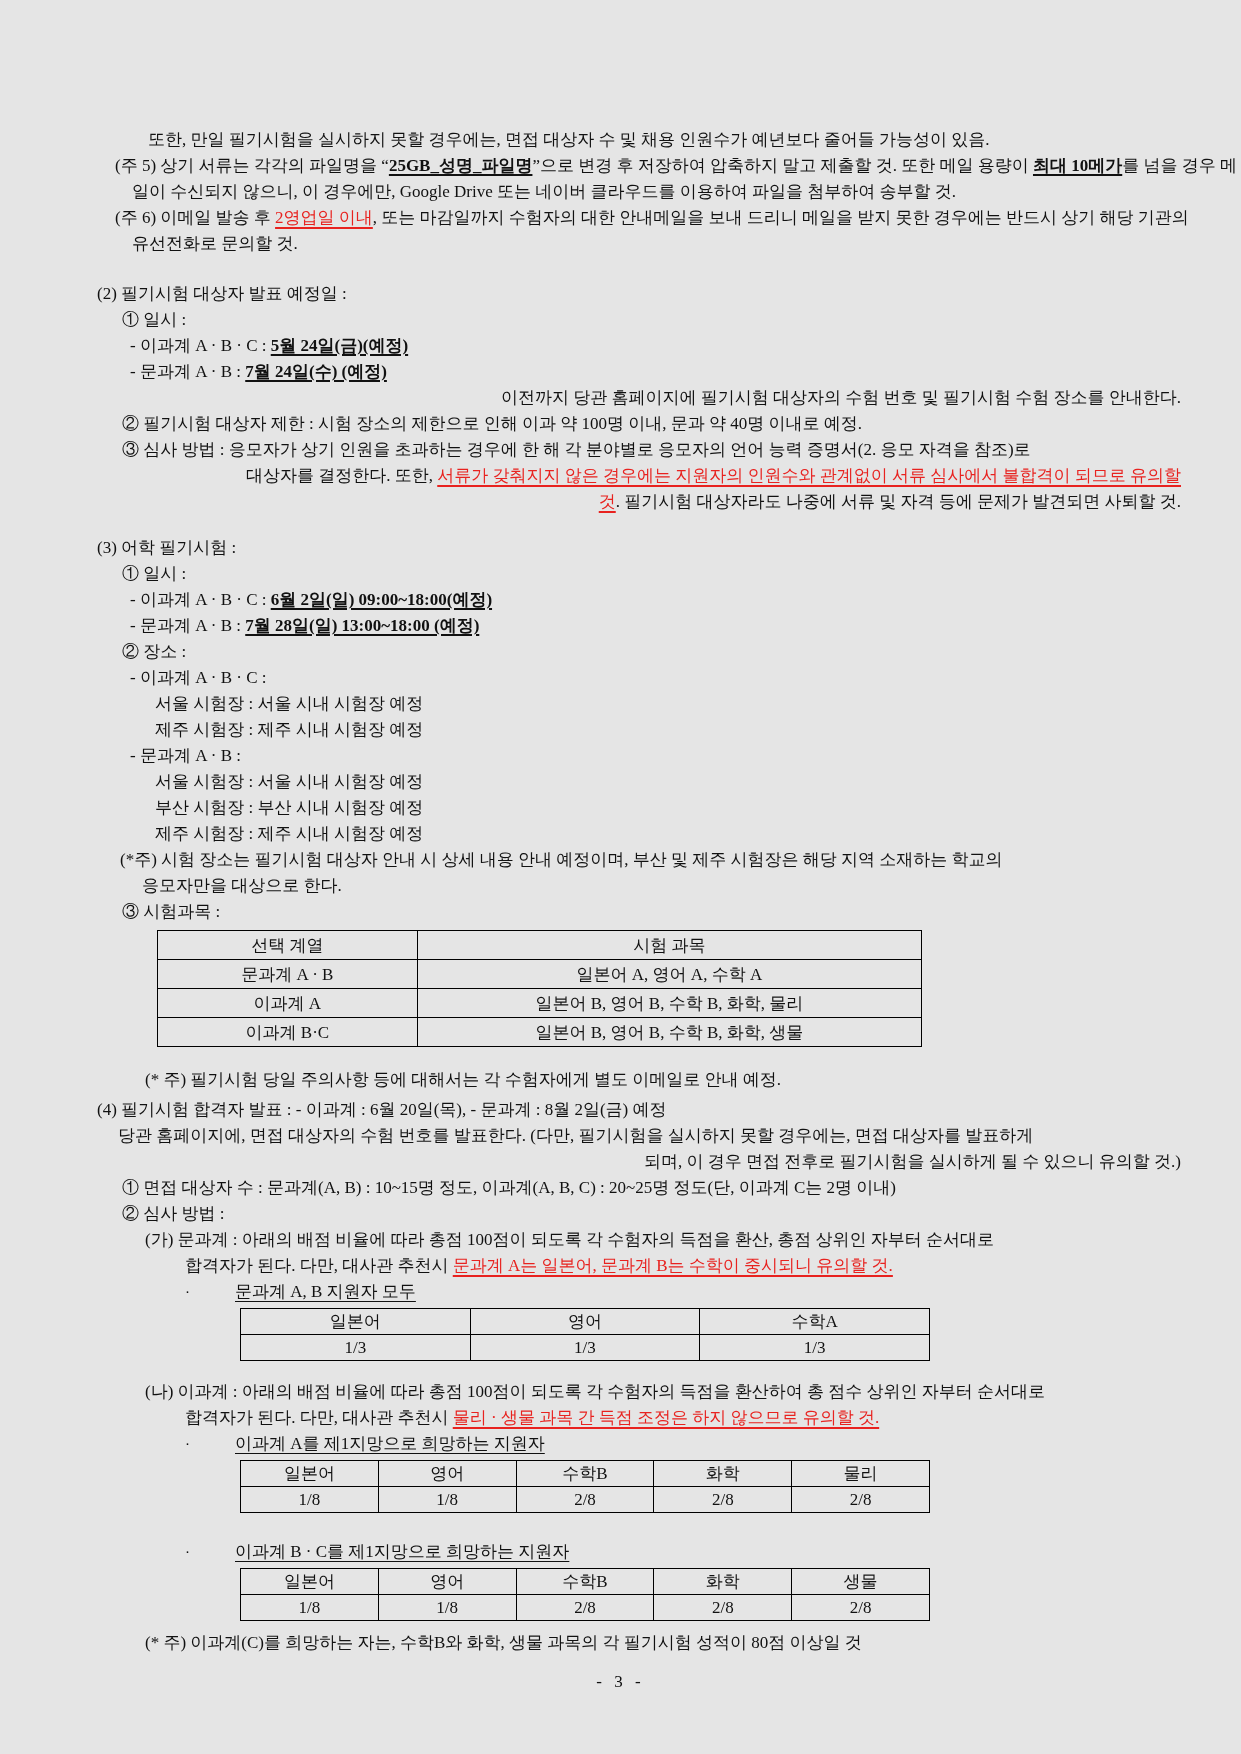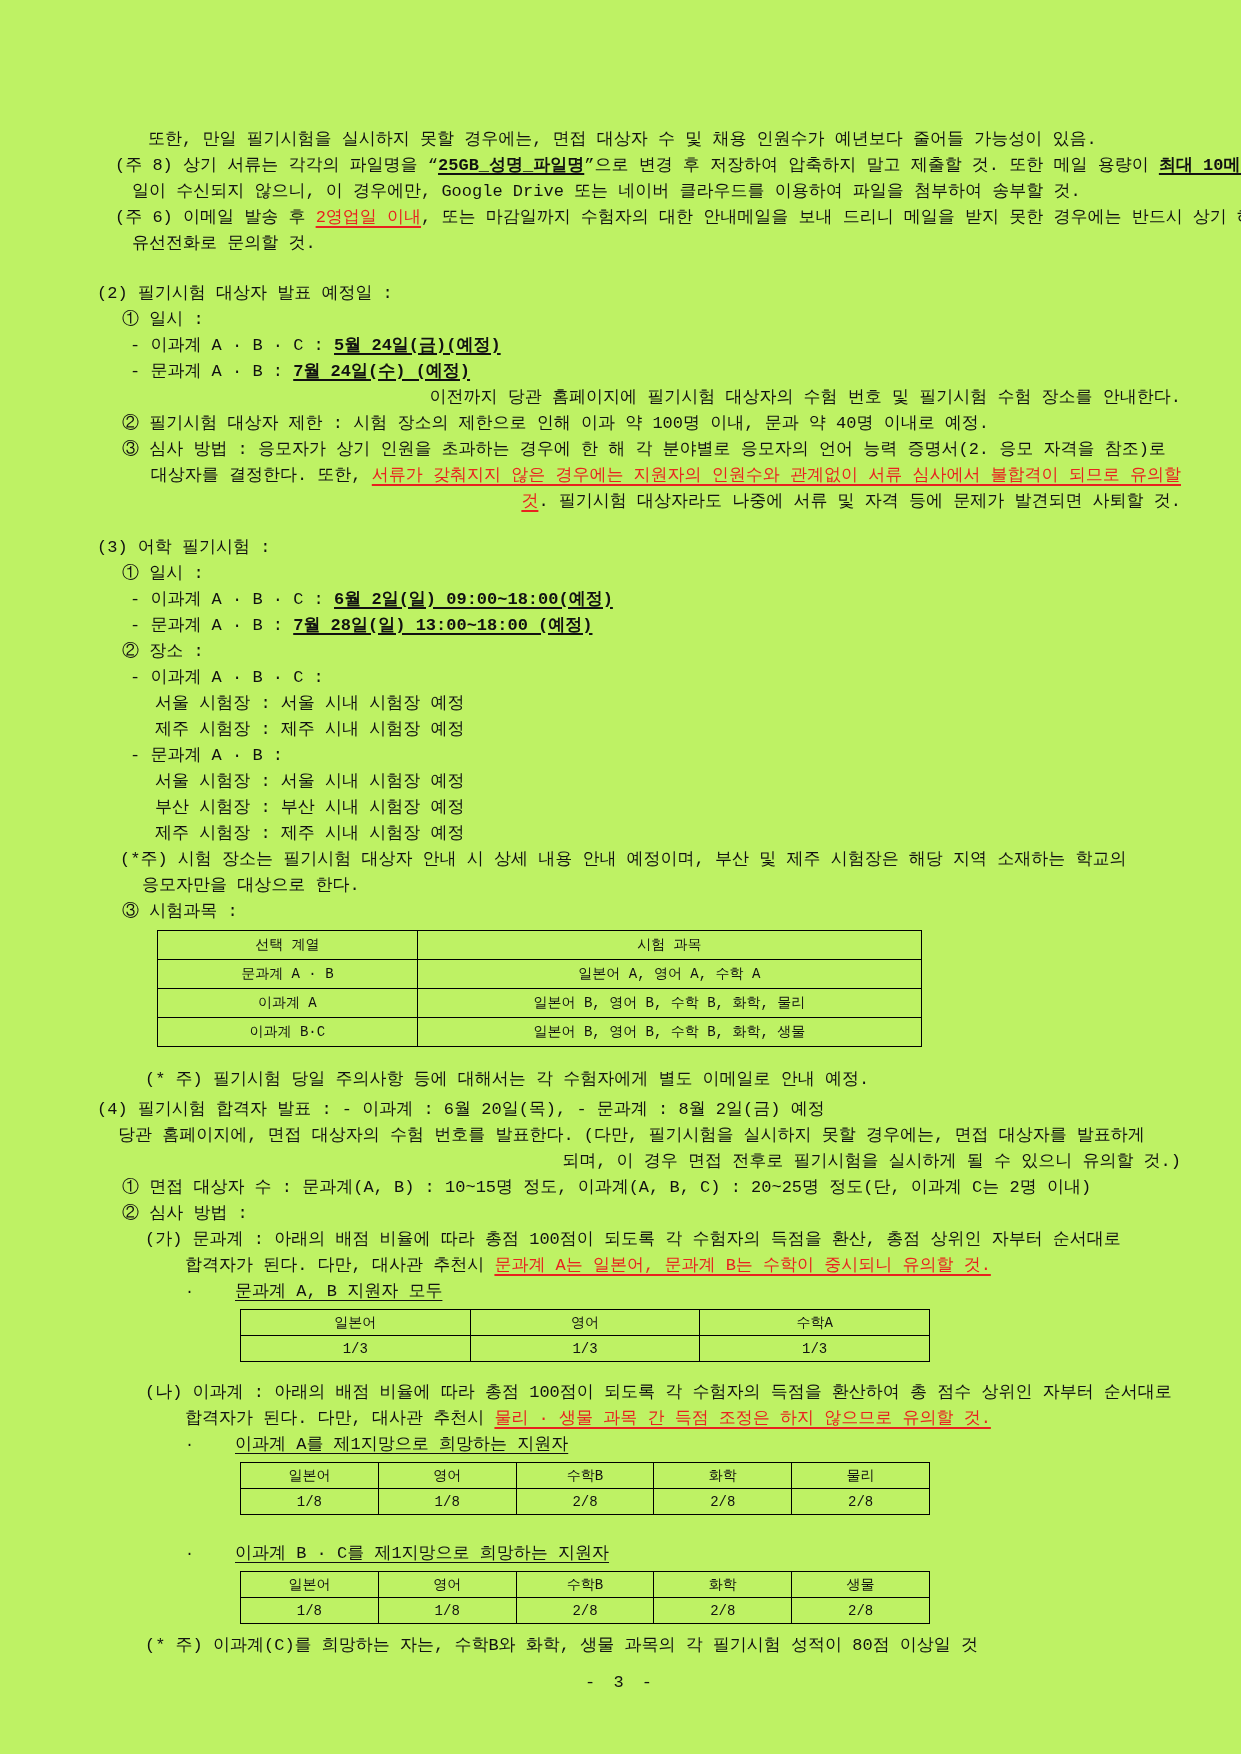--- a/index.html
+++ b/index.html
@@ -1,21 +1,21 @@
 <!DOCTYPE html>
 <html><head>
 <meta charset="utf-8">
 <style>
   * { margin:0; padding:0; box-sizing:border-box; }
   html,body { background:#ffffff; }
   .page {
     position:relative;
     width:1241px; height:1754px;
-    background:#bef264;
-    font-family:Liberation Mono, monospace;
+    background:#e5e5e5;
+    font-family:Liberation Serif, serif;
     font-size:17px; color:#111111;
     overflow:hidden;
   }
   .content { padding:127px 60px 0 95px; }
   p { line-height:26px; white-space:nowrap; }
 
   
   .ind-intro { padding-left:53px; }
   .ind-note  { padding-left:20px; }
   .ind-note2 { padding-left:37px; }
@@ -31,21 +31,21 @@
   .ind-ga2   { padding-left:90px; }
   .ind-bullet{ padding-left:90px; }
 
   .bold-u { font-weight:bold; text-decoration:underline; text-decoration-thickness:1.5px; text-underline-offset:3px; }
   .red-u  { color:#e8221f; text-decoration:underline; text-decoration-color:#e8221f; text-decoration-thickness:1.5px; text-underline-offset:4px; }
   .blk-u  { text-decoration:underline; text-decoration-thickness:1px; text-underline-offset:4px; }
 
   .bullet-dot { display:inline-block; width:50px; font-size:15px; }
 
   table { border-collapse:collapse; table-layout:fixed; }
-  td, th { border:1.5px solid #000; text-align:center; font-weight:normal; font-size:14px; padding:0; }
+  td, th { border:1.5px solid #000; text-align:center; font-weight:normal; font-size:17px; padding:0; }
   .tbl-subjects { margin:5px 0 0 62px; width:765px; }
   .tbl-subjects th, .tbl-subjects td { height:29px; }
   .tbl-subjects .c1 { width:34%; }
   .tbl-ratio { margin:3px 0 0 145px; width:690px; }
   .tbl-ratio th, .tbl-ratio td { height:26px; }
 
   .mt-s2   { margin-top:24px; }
   .mt-s3   { margin-top:20px; }
   .mt-note2{ margin-top:20px; }
   .mt-s4   { margin-top:4px; }
@@ -58,21 +58,21 @@
     text-align:center; font-size:17px; letter-spacing:4px;
   }
 </style>
 </head>
 <body>
 
 <div class="page">
   <div class="content">
 
     <p class="ind-intro"><span>또한, 만일 필기시험을 실시하지 못할 경우에는, 면접 대상자 수 및 채용 인원수가 예년보다 줄어들 가능성이 있음.</span></p>
-    <p class="ind-note"><span>(주 8)  상기 서류는 각각의 파일명을 “</span><span class="bold-u">25GB_성명_파일명</span><span>”으로 변경 후 저장하여 압축하지 말고 제출할 것. 또한 메일 용량이 </span><span class="bold-u">최대 10메가</span><span>를 넘을 경우 메</span></p>
+    <p class="ind-note"><span>(주 5)  상기 서류는 각각의 파일명을 “</span><span class="bold-u">25GB_성명_파일명</span><span>”으로 변경 후 저장하여 압축하지 말고 제출할 것. 또한 메일 용량이 </span><span class="bold-u">최대 10메가</span><span>를 넘을 경우 메</span></p>
     <p class="ind-note2"><span>일이 수신되지 않으니, 이 경우에만, Google Drive 또는 네이버 클라우드를 이용하여 파일을 첨부하여 송부할 것.</span></p>
     <p class="ind-note"><span>(주 6)  이메일 발송 후 </span><span class="red-u">2영업일 이내</span><span>, 또는 마감일까지 수험자의 대한 안내메일을 보내 드리니 메일을 받지 못한 경우에는 반드시 상기 해당 기관의</span></p>
     <p class="ind-note2"><span>유선전화로 문의할 것.</span></p>
 
     <p class="ind-sec mt-s2"><span>(2) 필기시험 대상자 발표 예정일 :</span></p>
     <p class="ind-num"><span>① 일시 :</span></p>
     <p class="ind-dash"><span>- 이과계 A · B · C : </span><span class="bold-u">5월 24일(금)(예정)</span></p>
     <p class="ind-dash"><span>- 문과계 A · B     : </span><span class="bold-u">7월 24일(수) (예정)</span></p>
     <p class="ind-p2"><span>이전까지 당관 홈페이지에 필기시험 대상자의 수험 번호 및 필기시험 수험 장소를 안내한다.</span></p>
     <p class="ind-num"><span>②  필기시험 대상자 제한 : 시험 장소의 제한으로 인해 이과 약 100명 이내, 문과 약 40명 이내로 예정.</span></p>

